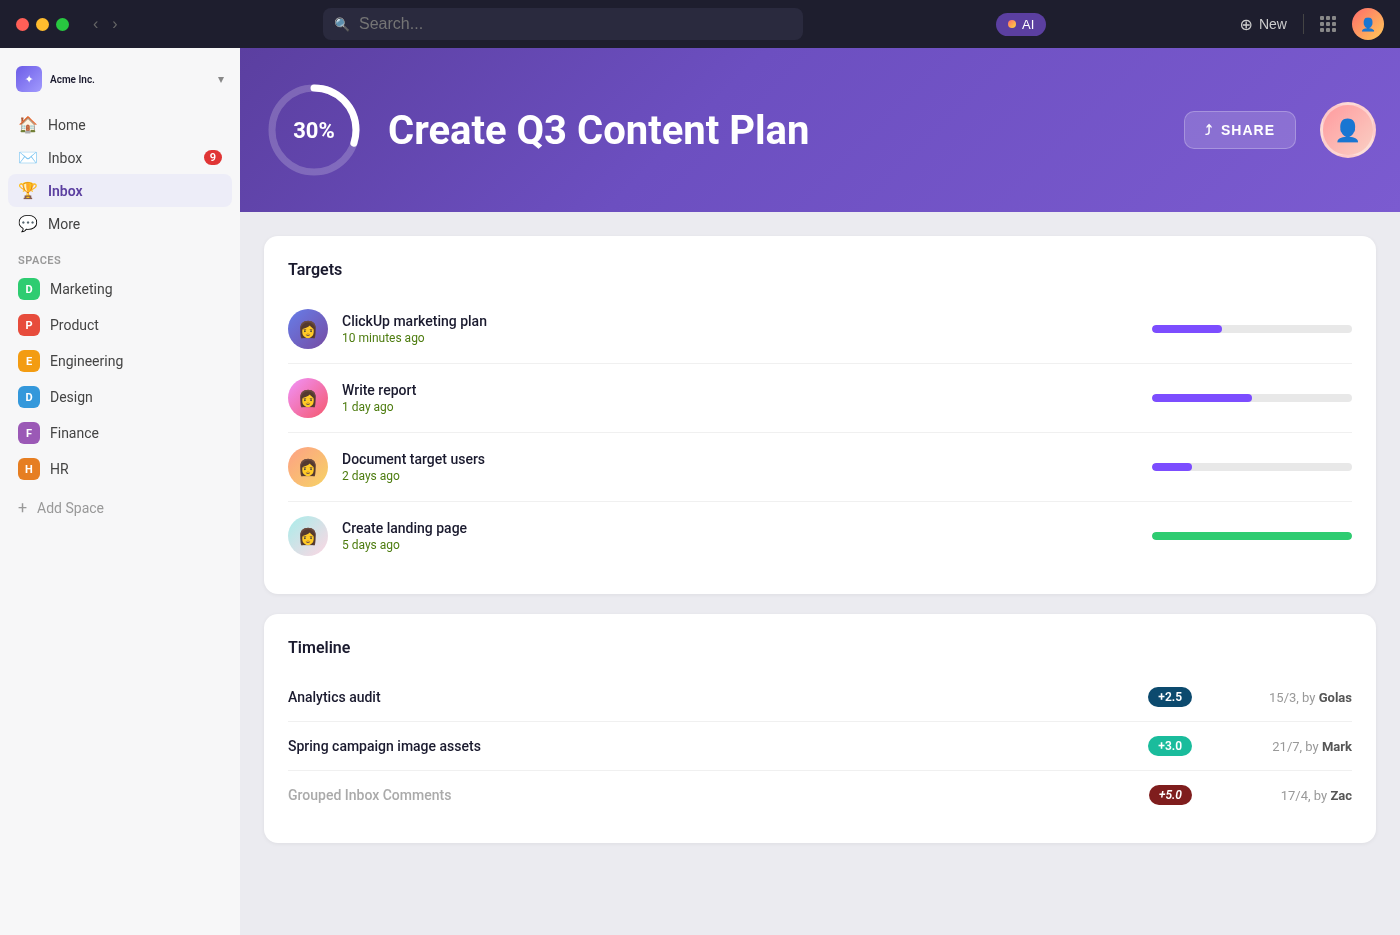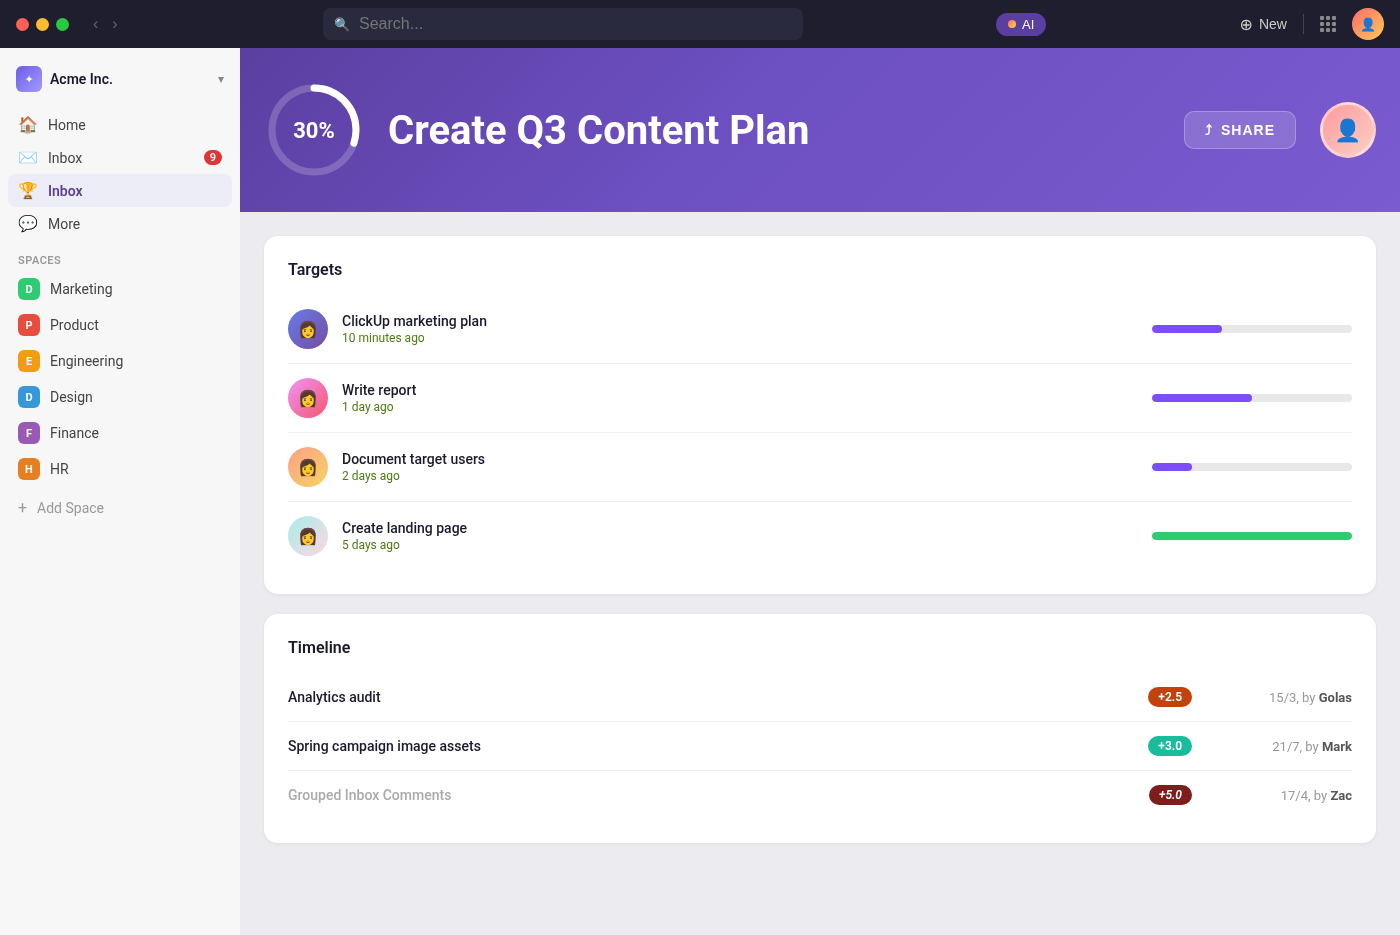--- a/index.html
+++ b/index.html
@@ -165,21 +165,21 @@
       height: 26px;
       border-radius: 6px;
       background: linear-gradient(135deg, #6c5ce7, #a29bfe);
       display: flex;
       align-items: center;
       justify-content: center;
       color: white;
       font-size: 11px;
     }
     .workspace-name {
-      font-size: 14px;
+      font-size: 10px;
       font-weight: 600;
       color: #1a1a2e;
       flex: 1;
     }
     .chevron-down {
       color: #888;
       font-size: 12px;
     }
     .sidebar-nav {
       padding: 4px 8px;
@@ -411,21 +411,21 @@
     }
     .timeline-name.muted { color: #aaa; }
     .timeline-badge {
       border-radius: 12px;
       padding: 3px 10px;
       font-size: 12px;
       font-weight: 600;
       color: white;
       margin-left: 10px;
     }
-    .badge-green { background: #c2410c; }
+    .badge-green { background: #0c4a6e; }
     .badge-teal { background: #1abc9c; }
     .badge-light { background: #7f1d1d; color: white; font-style: italic; }
     .timeline-meta {
       font-size: 13px;
       color: #999;
       margin-left: auto;
       min-width: 160px;
       text-align: right;
     }
     .timeline-meta strong { color: #555; }

